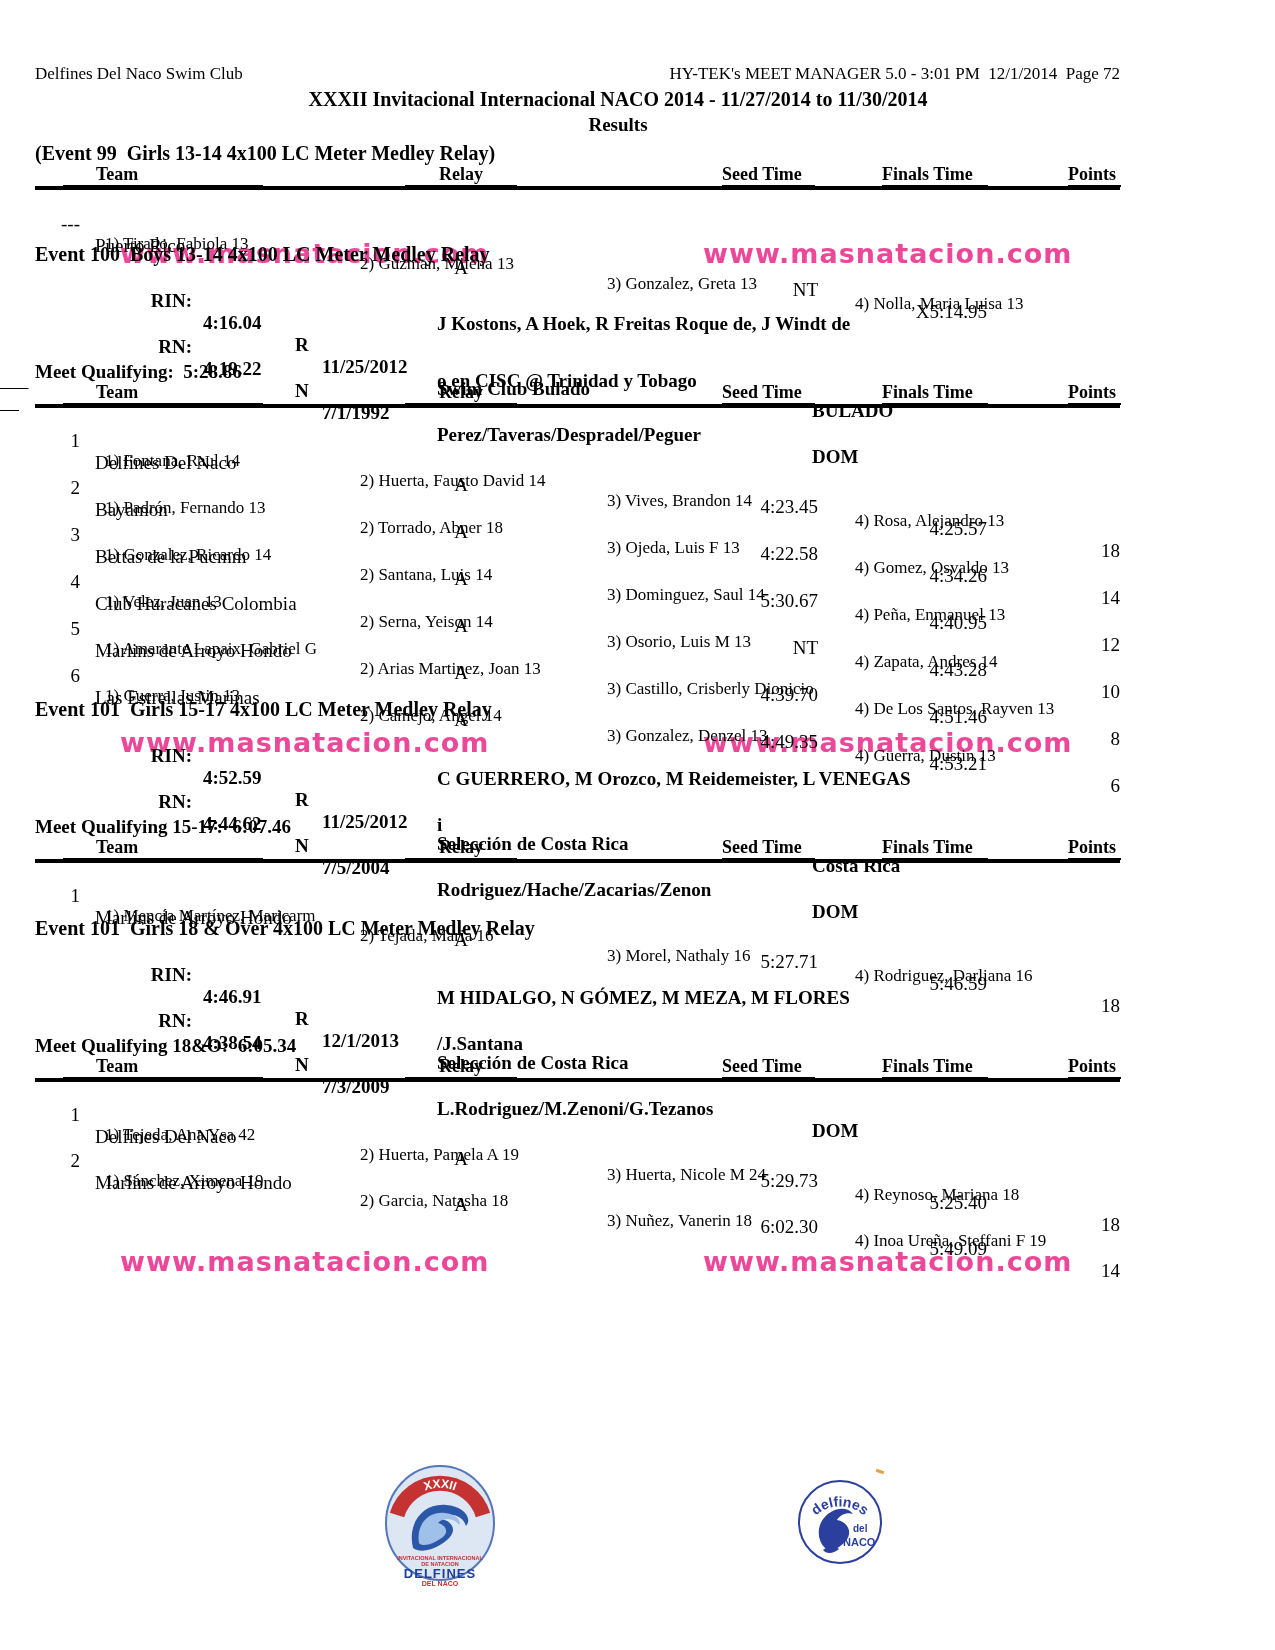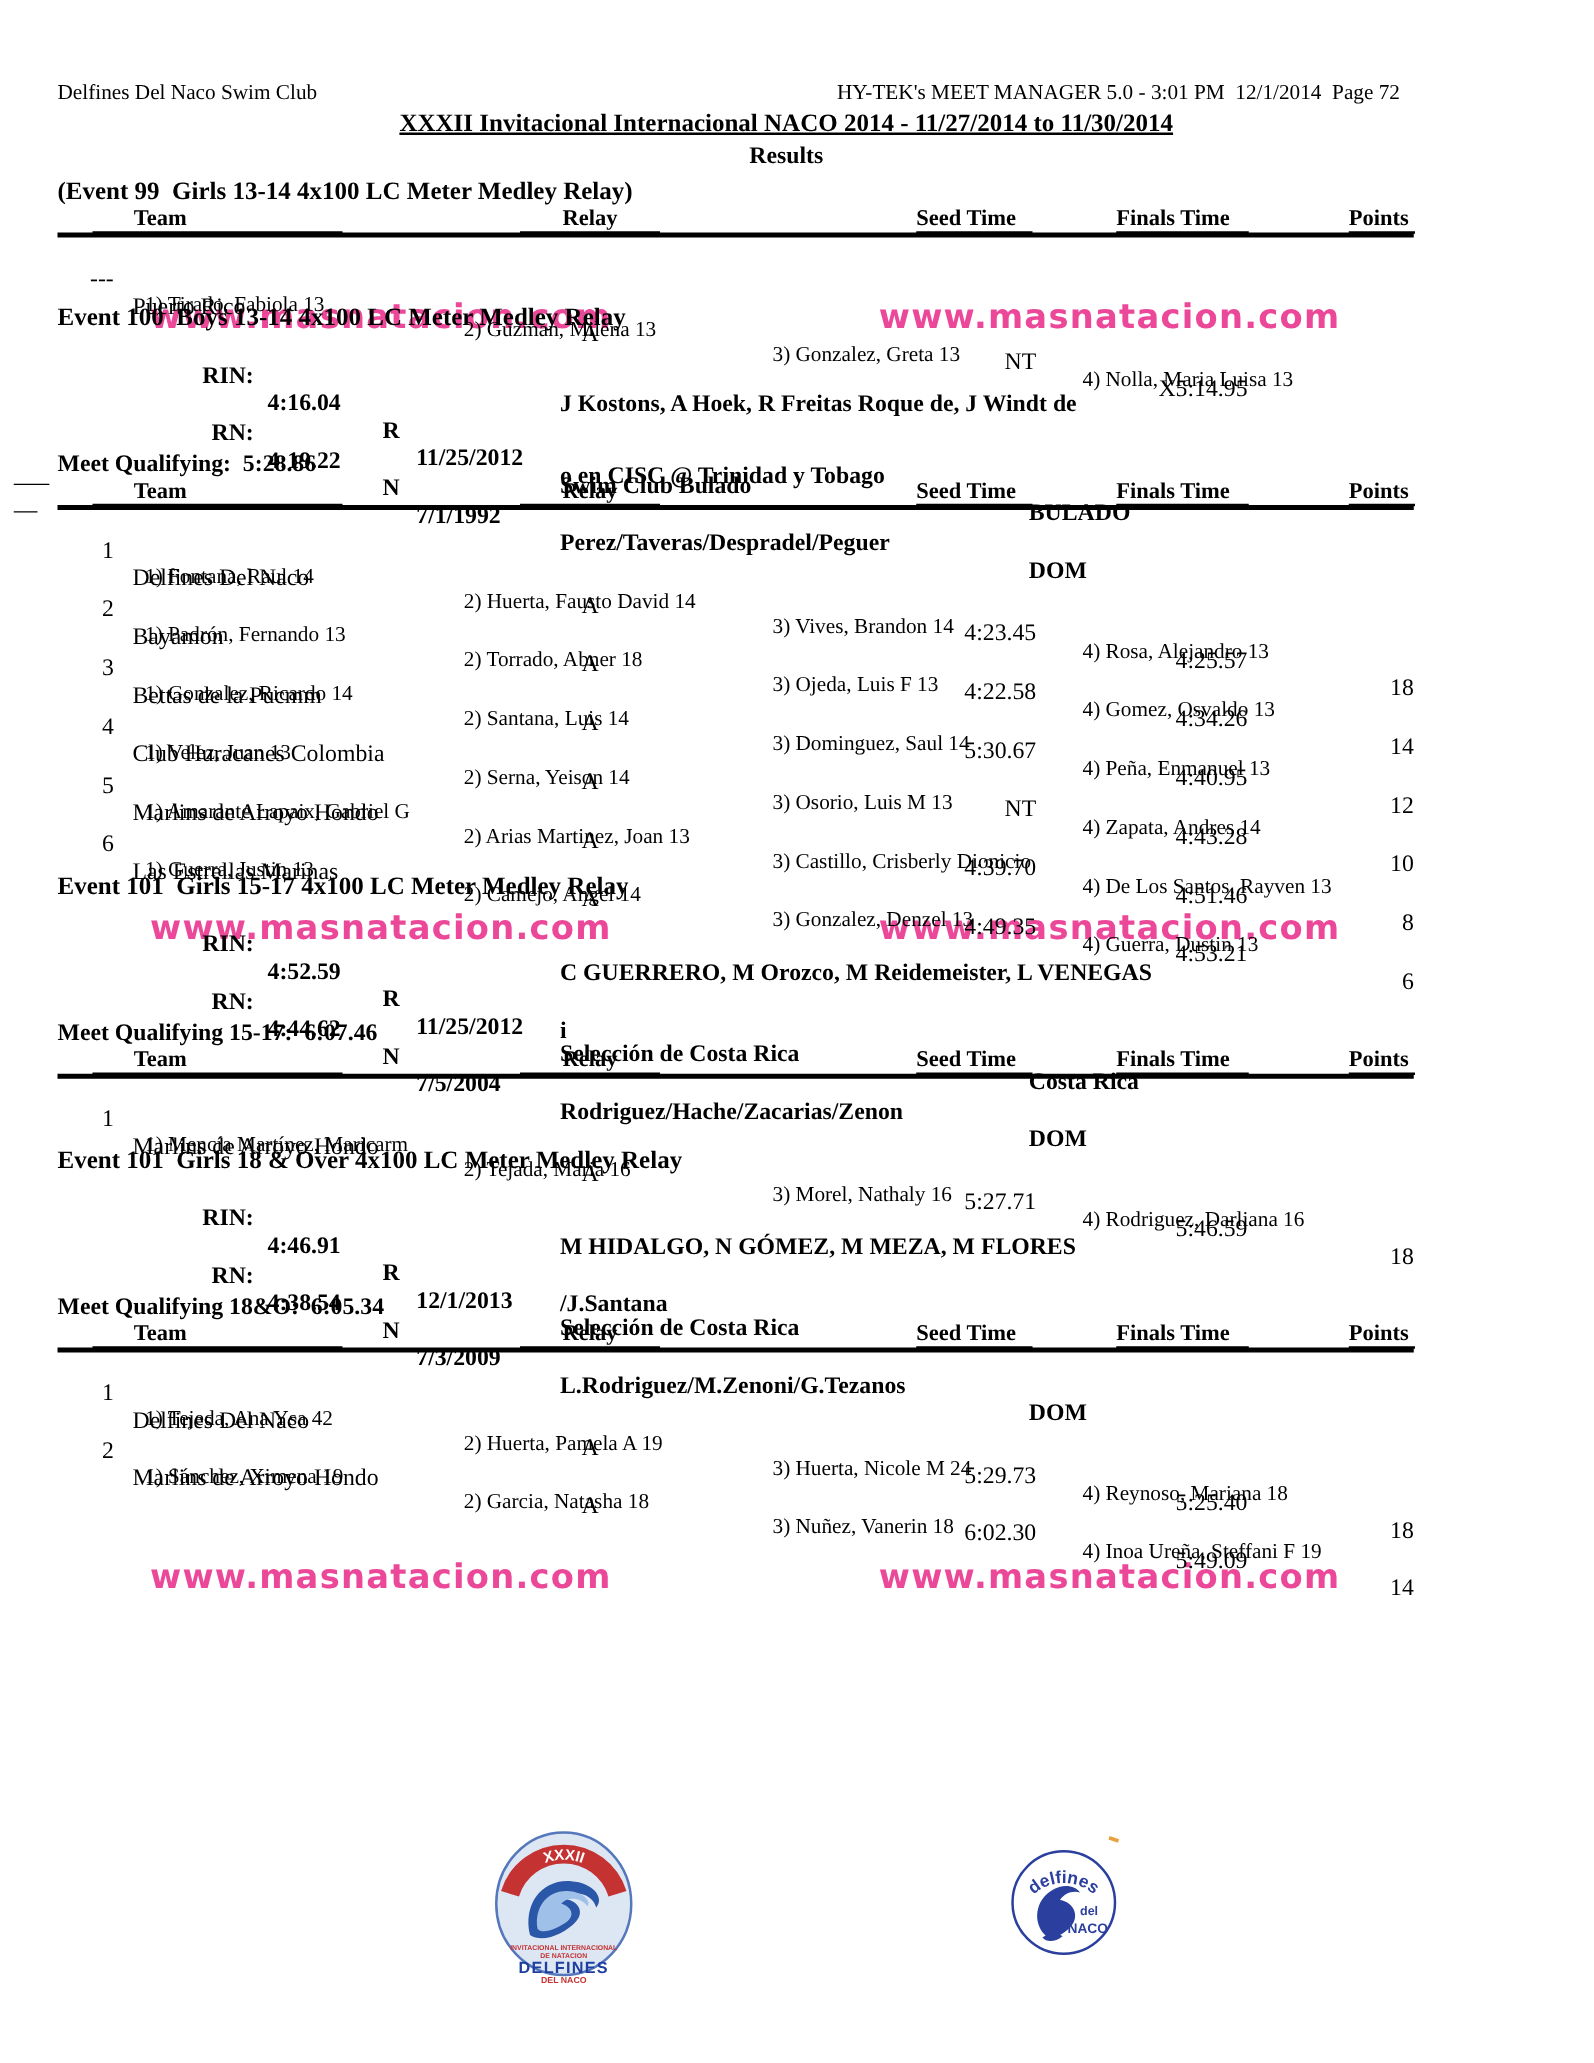--- a/index.html
+++ b/index.html
@@ -3,21 +3,21 @@
 <meta charset="utf-8">
 <style>
   html,body{margin:0;padding:0;background:#888;}
   .page{position:relative;width:1275px;height:1650px;background:#ffffff;margin:0 auto;
         font-family:"Liberation Serif","DejaVu Serif",serif;color:#000;overflow:hidden;}
   .abs{position:absolute;white-space:pre;}
   
   .ph{font-size:17px;top:64px;}
   .ph-left{left:35px;}
   .ph-right{right:155px;}
-  .title{top:88px;left:0;width:1236px;text-align:center;font-weight:bold;font-size:20px;text-decoration:underline;}
+  .title{top:88px;left:0;width:1236px;text-align:center;font-weight:bold;font-size:20px;}
   .results{top:114px;left:0;width:1236px;text-align:center;font-weight:bold;font-size:19px;}
   
   .etitle{left:35px;font-weight:bold;font-size:20px;}
   .qual{left:35px;font-weight:bold;font-size:19px;}
   
   .rec{left:0;width:1275px;height:23px;font-weight:bold;font-size:19px;}
   .rec span{position:absolute;white-space:pre;}
   .r-label{left:140px;width:52px;text-align:right;}
   .r-time{left:203px;}
   .r-flag{left:295px;}
@@ -45,21 +45,21 @@
   
   .srow{left:0;width:1275px;height:23px;font-size:17px;}
   .srow span{position:absolute;white-space:pre;}
   .sw1{left:105px;}
   .sw2{left:360px;}
   .sw3{left:607px;}
   .sw4{left:855px;}
   
   .wm{font-family:"DejaVu Sans","Liberation Sans",sans-serif;font-weight:bold;font-size:27px;
       color:#ec4899;letter-spacing:1px;z-index:0;}
-  .content{position:absolute;inset:0;z-index:1;margin-left:11px;}
+  .content{position:absolute;inset:0;z-index:1;}
   .logo{position:absolute;}
   .orange-tick{position:absolute;left:876px;top:1470px;width:8px;height:3px;background:#e8a13c;transform:rotate(18deg);}
 </style>
 </head>
 <body>
 
 <div class="page">
 
   <div class="abs wm" style="left:120px;top:238px;">www.masnatacion.com</div>
   <div class="abs wm" style="left:703px;top:238px;">www.masnatacion.com</div>

